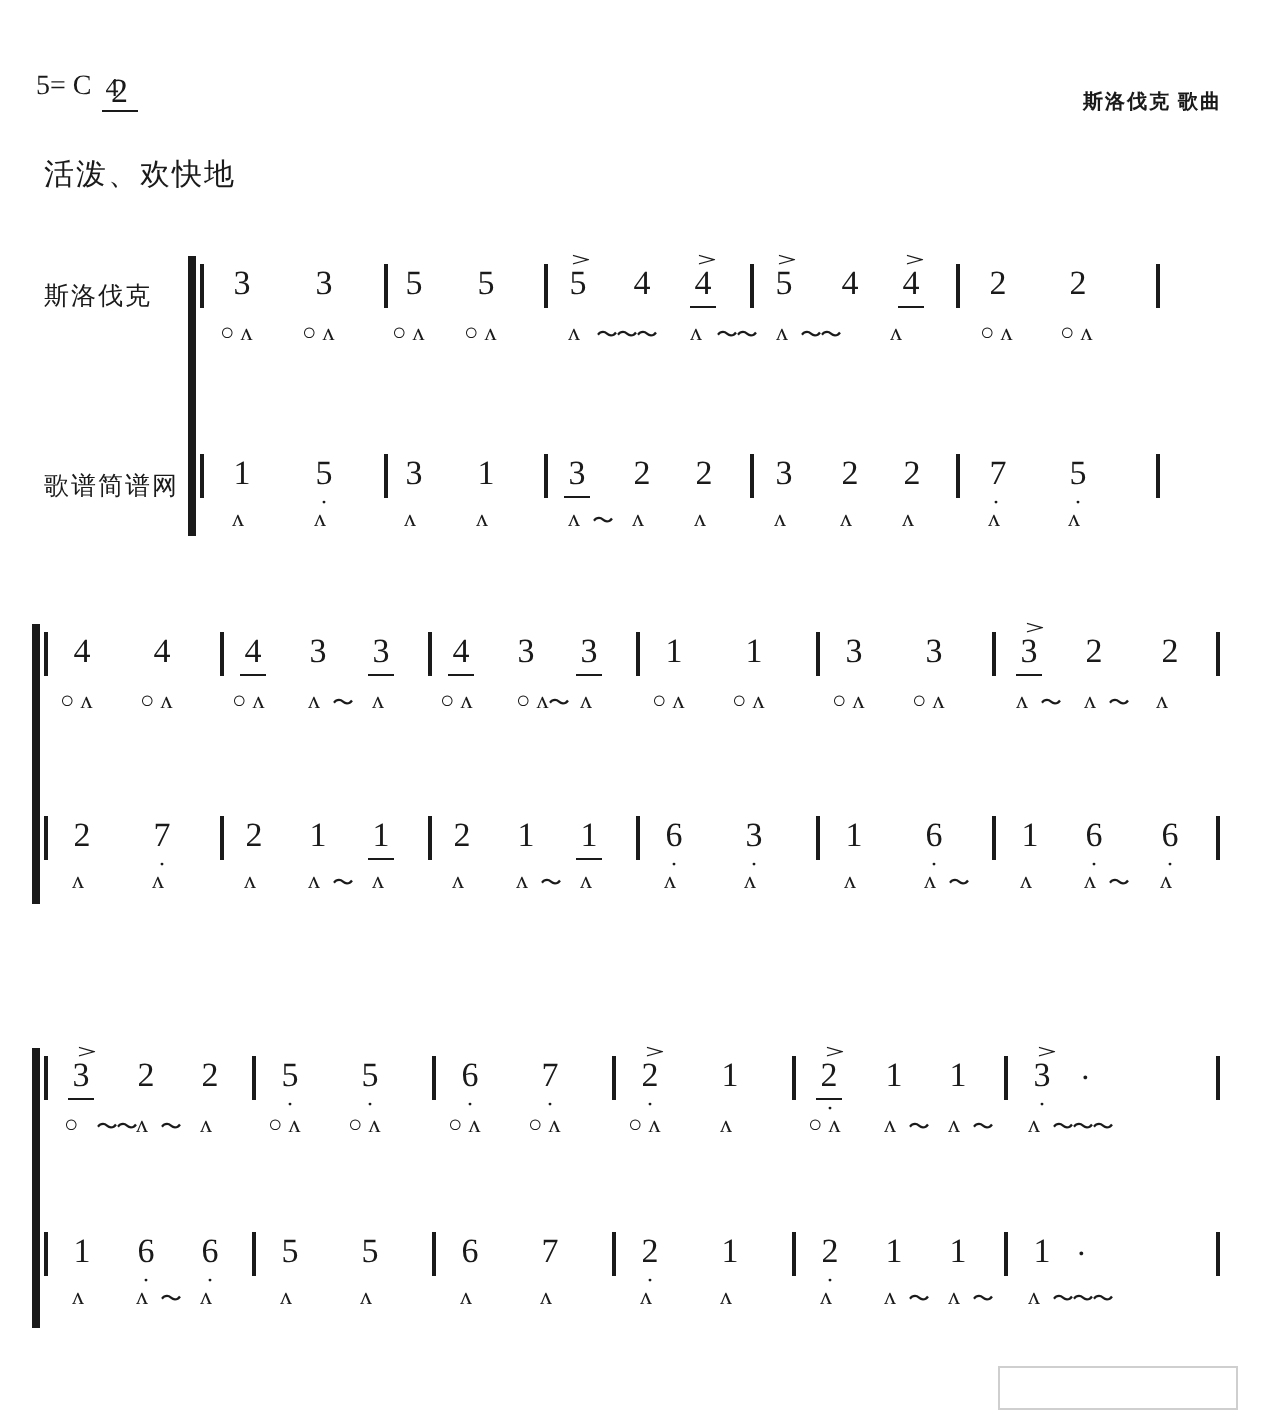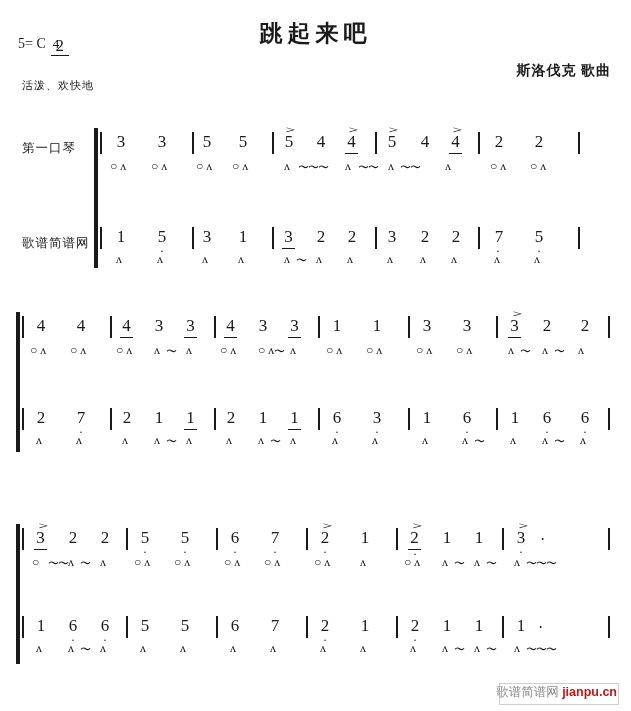--- a/index.html
+++ b/index.html
@@ -55,31 +55,30 @@
     padding: 0 2px;
   }
   .key-sig .meter .den {
     display: block;
     padding: 0 2px;
   }
   .composer {
     position: absolute;
     right: 20px;
     top: 44px;
-    font-size: 14px;
+    font-size: 10px;
     font-weight: bold;
     font-family: "Liberation Serif", serif;
     letter-spacing: 1px;
-    margin-top: 18px;
   }
   .tempo-mark {
     position: absolute;
     left: 22px;
     top: 78px;
-    font-size: 11px;
+    font-size: 15px;
     font-family: Liberation Mono, monospace;
     letter-spacing: 1px;
   }
 
   
   .system {
     position: absolute;
     left: 0;
     width: 631px;
   }
@@ -173,35 +172,34 @@
     width: 118px;
     height: 20px;
     border: 1px solid #cfcfcf;
   }
 </style>
 </head>
 <body>
 
 <div class="page">
 
-  <div class="title">跳起来吧</div>
 
   <div class="key-sig">
     <span>5= C</span>
     <span class="meter">
       <span class="num">2</span>
       <span class="den">4</span>
     </span>
   </div>
 
   <div class="composer">斯洛伐克 歌曲</div>
   <div class="tempo-mark">活泼、欢快地</div>
 
   <div class="system sys1">
-    <div class="part-label" style="top:18px;">第一口琴</div>
+    <div class="part-label" style="top:18px;">斯洛伐克</div>
     <div class="part-label" style="top:113px;">歌谱简谱网</div>
     <div class="brace" style="left:94px; top:6px; height:140px;"></div>
 
     <div class="staffline" style="left:100px; top:10px; width:520px;">
       <div class="barline" style="left:0px;   top:0px;"></div>
       <div class="num" style="left:14px;  top:0px;">3</div>
       <div class="num" style="left:55px;  top:0px;">3</div>
       <div class="barline" style="left:92px;  top:0px;"></div>
       <div class="num" style="left:100px; top:0px;">5</div>
       <div class="num" style="left:136px; top:0px;">5</div>
@@ -475,18 +473,14 @@
       <div class="sym" style="left:420px; top:26px;">ʌ</div>
       <div class="wavy" style="left:432px; top:26px;">〜</div>
       <div class="sym" style="left:452px; top:26px;">ʌ</div>
       <div class="wavy" style="left:464px; top:26px;">〜</div>
       <div class="sym" style="left:492px; top:26px;">ʌ</div>
       <div class="wavy" style="left:504px; top:26px;">〜〜〜</div>
     </div>
   </div>
 
   <div class="wm-box"></div>
-  <div class="watermark">
-    <span>歌谱简谱网</span>
-    <span class="red">jianpu.cn</span>
-  </div>
 
 </div>
 
 </body></html>

